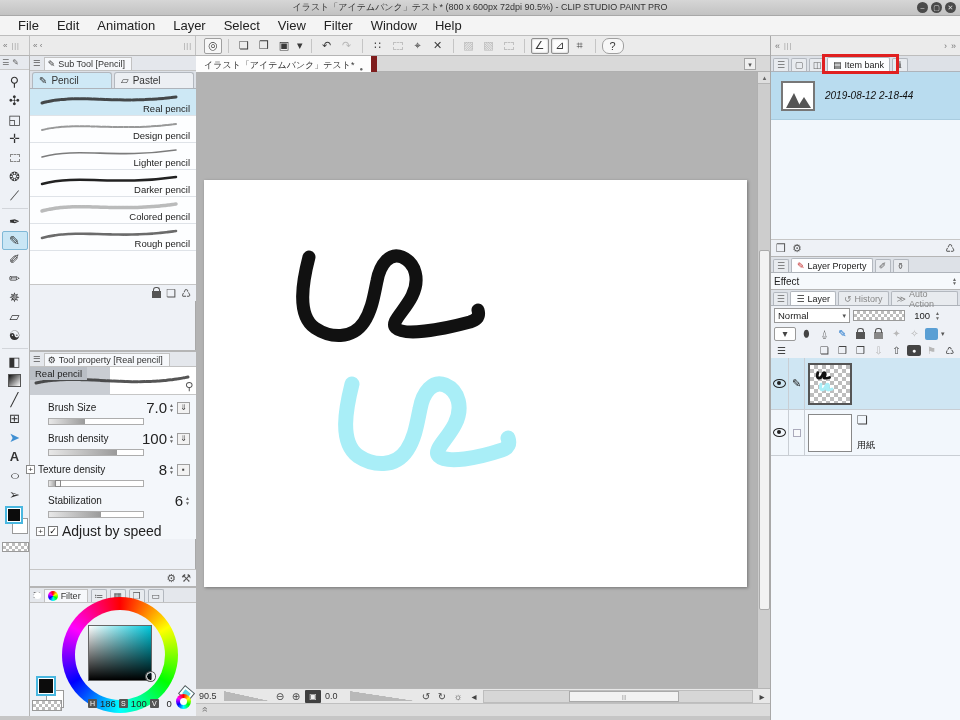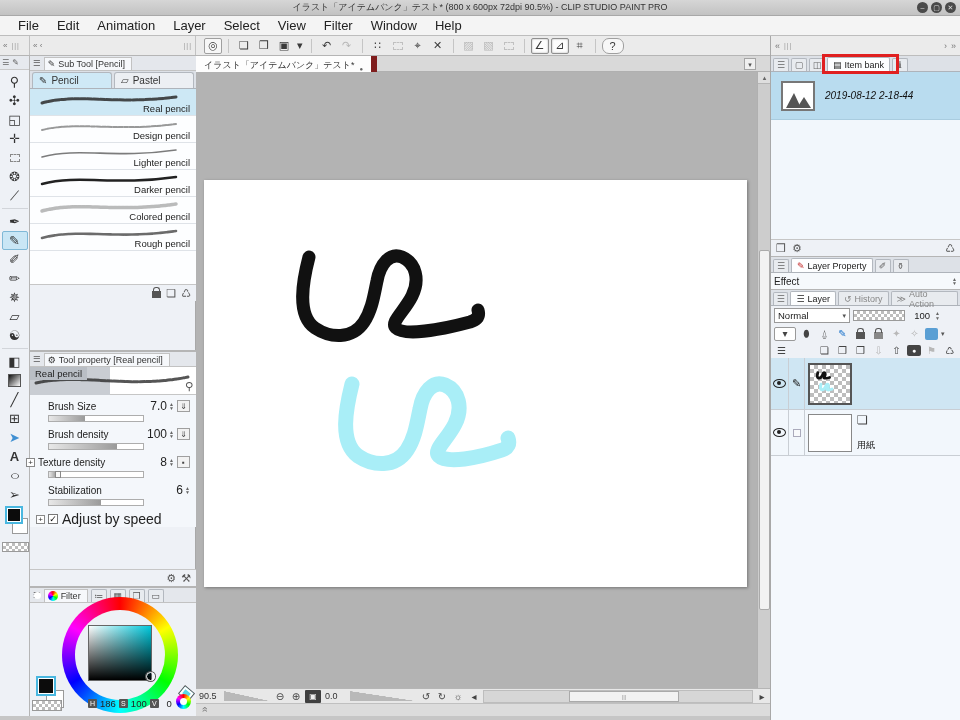--- a/index.html
+++ b/index.html
@@ -53,21 +53,21 @@
   .mlock{display:inline-block;width:9px;height:7px;background:#555;position:relative;margin-top:3px;}
   .mlock::before{content:"";position:absolute;left:1px;top:-4px;width:5px;height:4px;border:1.5px solid #555;border-bottom:none;border-radius:3px 3px 0 0;}
   
   .tp-preview{height:28px;background:#fff;border-bottom:1px solid #c6c6c6;position:relative;}
   .tp-preview .tp-name{position:absolute;left:0;top:0;background:#b9bec5;padding:1px 5px;font-size:9.5px;color:#222;}
   .tp-mag{position:absolute;right:3px;bottom:1px;font-size:11px;color:#555;}
   .tp-body{padding:4px 6px 0 6px;background:#f4f7fb;}
   .param{margin-bottom:5px;}
   .param .prm-top{display:flex;align-items:center;font-size:10px;color:#222;}
   .param .prm-label{flex:1;padding-left:12px;}
-  .param .prm-val{width:26px;text-align:right;font-size:12px;}
+  .param .prm-val{width:26px;text-align:right;font-size:15px;}
   .spin{display:inline-flex;flex-direction:column;font-size:5px;line-height:4.5px;color:#666;margin-left:2px;}
   .prm-btn{width:13px;height:12px;border:1px solid #9f9f9f;background:#f2f2f2;font-size:8px;display:inline-flex;align-items:center;justify-content:center;margin-left:3px;color:#444;}
   .ptrack{margin:2px 0 0 12px;width:96px;height:7px;border:1px solid #adadad;background:#fff;position:relative;}
   .pfill{height:100%;background:linear-gradient(to right,#e8e8e8,#9a9a9a);}
   .phandle{position:absolute;top:-1px;width:6px;height:7px;border:1px solid #888;background:#f8f8f8;}
   .plusbox{display:inline-flex;width:9px;height:9px;border:1px solid #888;background:#fff;font-size:8px;line-height:7px;align-items:center;justify-content:center;color:#333;margin-right:3px;}
   .cbx{display:inline-flex;width:10px;height:10px;border:1px solid #777;background:#fff;align-items:center;justify-content:center;font-size:9px;color:#111;margin-right:4px;}
   
   .color-panel{position:absolute;left:0;top:532px;width:166px;height:128px;background:#eef1f6;}
   .ring{position:absolute;left:32px;top:9px;width:116px;height:116px;border-radius:50%;background:conic-gradient(#f00,#ff8000,#ff0,#80ff00,#0f0,#00ff80,#0ff,#0080ff,#00f,#8000ff,#f0f,#ff0080,#f00);}

